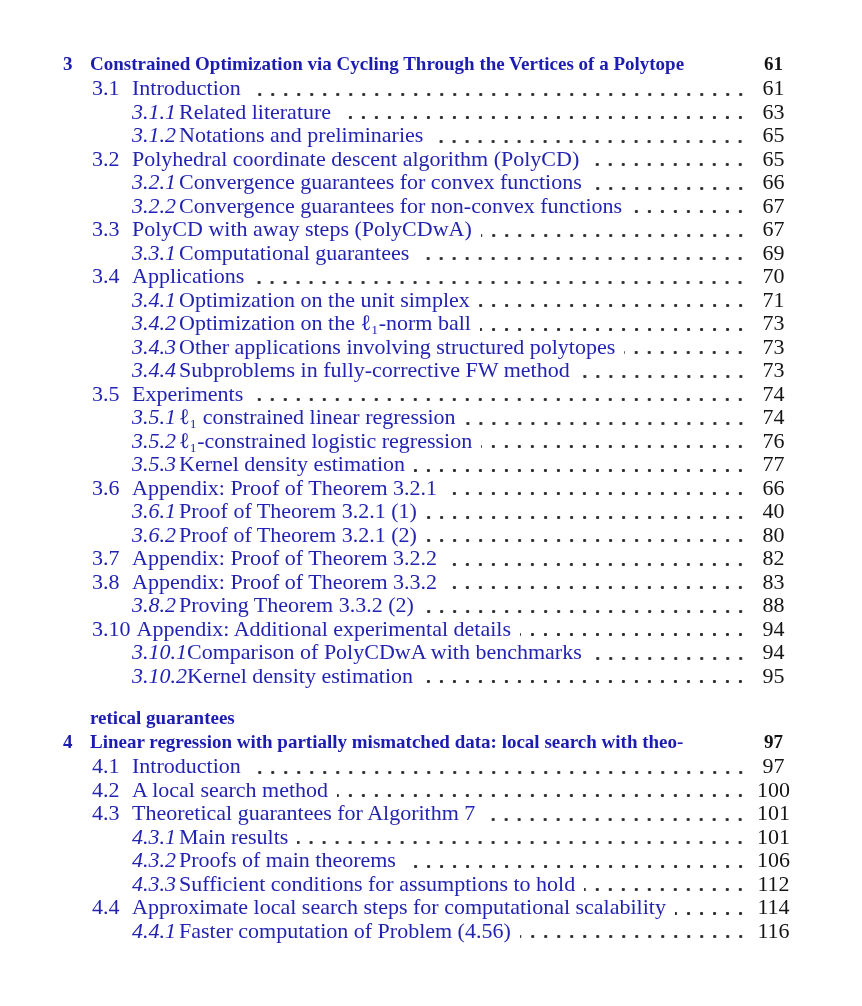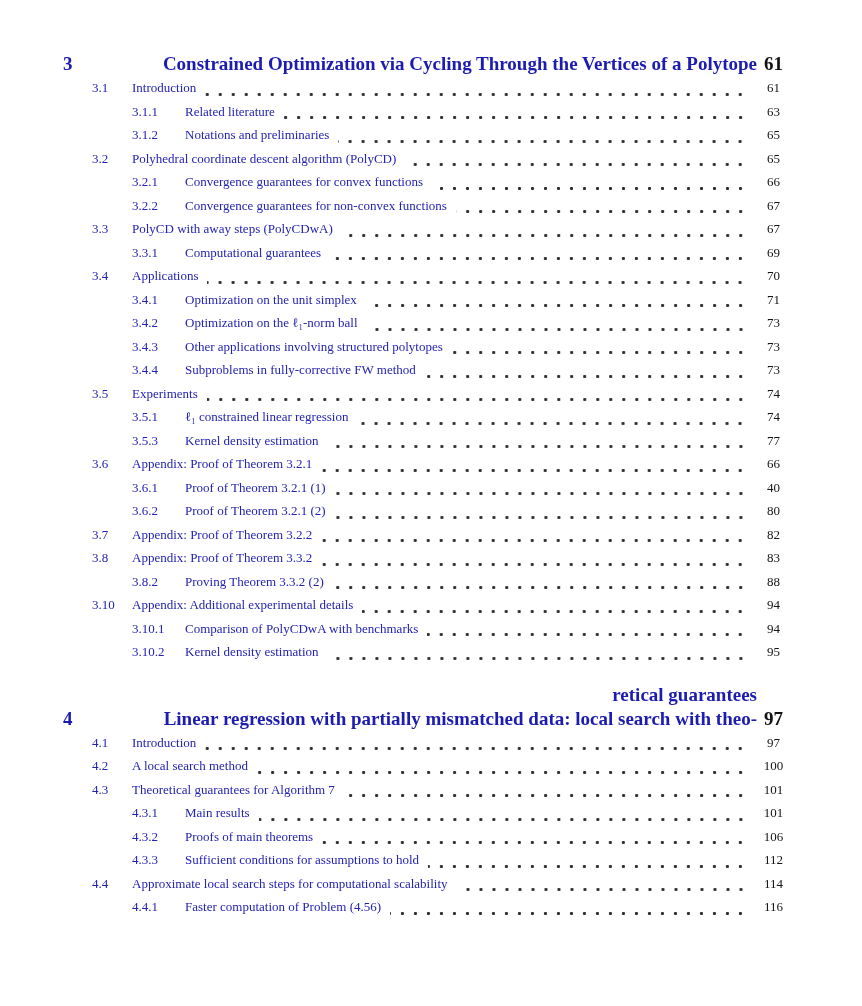--- a/index.html
+++ b/index.html
@@ -19,48 +19,47 @@
     width: 862px;
     padding: 52px 72px 0 63px;
   }
   .chapter-section + .chapter-section {
     margin-top: 19px;
   }
   .row {
     display: flex;
     align-items: baseline;
     line-height: 23.5px;
-    font-size: 13px;
+    font-size: 22px;
   }
   .row.chapter {
     align-items: flex-end;
     font-size: 19px;
     font-weight: bold;
     line-height: 24px;
     color: var(--chapter-blue, #1c1cb0);
   }
   .chapter .chnum {
     min-width: 27px;
     flex-shrink: 0;
   }
   .chtitle {
     flex: 1 1 auto;
   }
   .chtitle .chline {
     display: block;
-    text-align: right;
   }
   .num, .title {
     color: var(--link-blue, #2323b2);
     white-space: nowrap;
   }
   .lvl1 { padding-left: 29px; }
   .lvl1 .num { min-width: 34px; margin-right: 6px; flex-shrink: 0; }
   .lvl2 { padding-left: 69px; }
-  .lvl2 .num { min-width: 47px; margin-right: 6px; flex-shrink: 0; }
+  .lvl2 .num { min-width: 47px; margin-right: 0; flex-shrink: 0; font-style: italic; }
   .leader {
     flex: 1 1 auto;
     align-self: flex-end;
     height: 9px;
     margin: 0 10px 1px 9px;
     background-image: radial-gradient(circle, #2e2e2e 1.3px, rgba(0,0,0,0) 1.8px);
     background-size: 13px 9px;
     background-repeat: repeat-x;
     background-position: right bottom;
   }
@@ -171,20 +170,26 @@
         <span class="leader"></span>
         <span class="pg">74</span>
       </div>
       <div class="row lvl2">
         <span class="num">3.5.1</span>
         <span class="title">ℓ₁ constrained linear regression</span>
         <span class="leader"></span>
         <span class="pg">74</span>
       </div>
       <div class="row lvl2">
+        <span class="num">3.5.2</span>
+        <span class="title">ℓ₁-constrained logistic regression</span>
+        <span class="leader"></span>
+        <span class="pg">76</span>
+      </div>
+      <div class="row lvl2">
         <span class="num">3.5.3</span>
         <span class="title">Kernel density estimation</span>
         <span class="leader"></span>
         <span class="pg">77</span>
       </div>
       <div class="row lvl1">
         <span class="num">3.6</span>
         <span class="title">Appendix: Proof of Theorem 3.2.1</span>
         <span class="leader"></span>
         <span class="pg">66</span>

